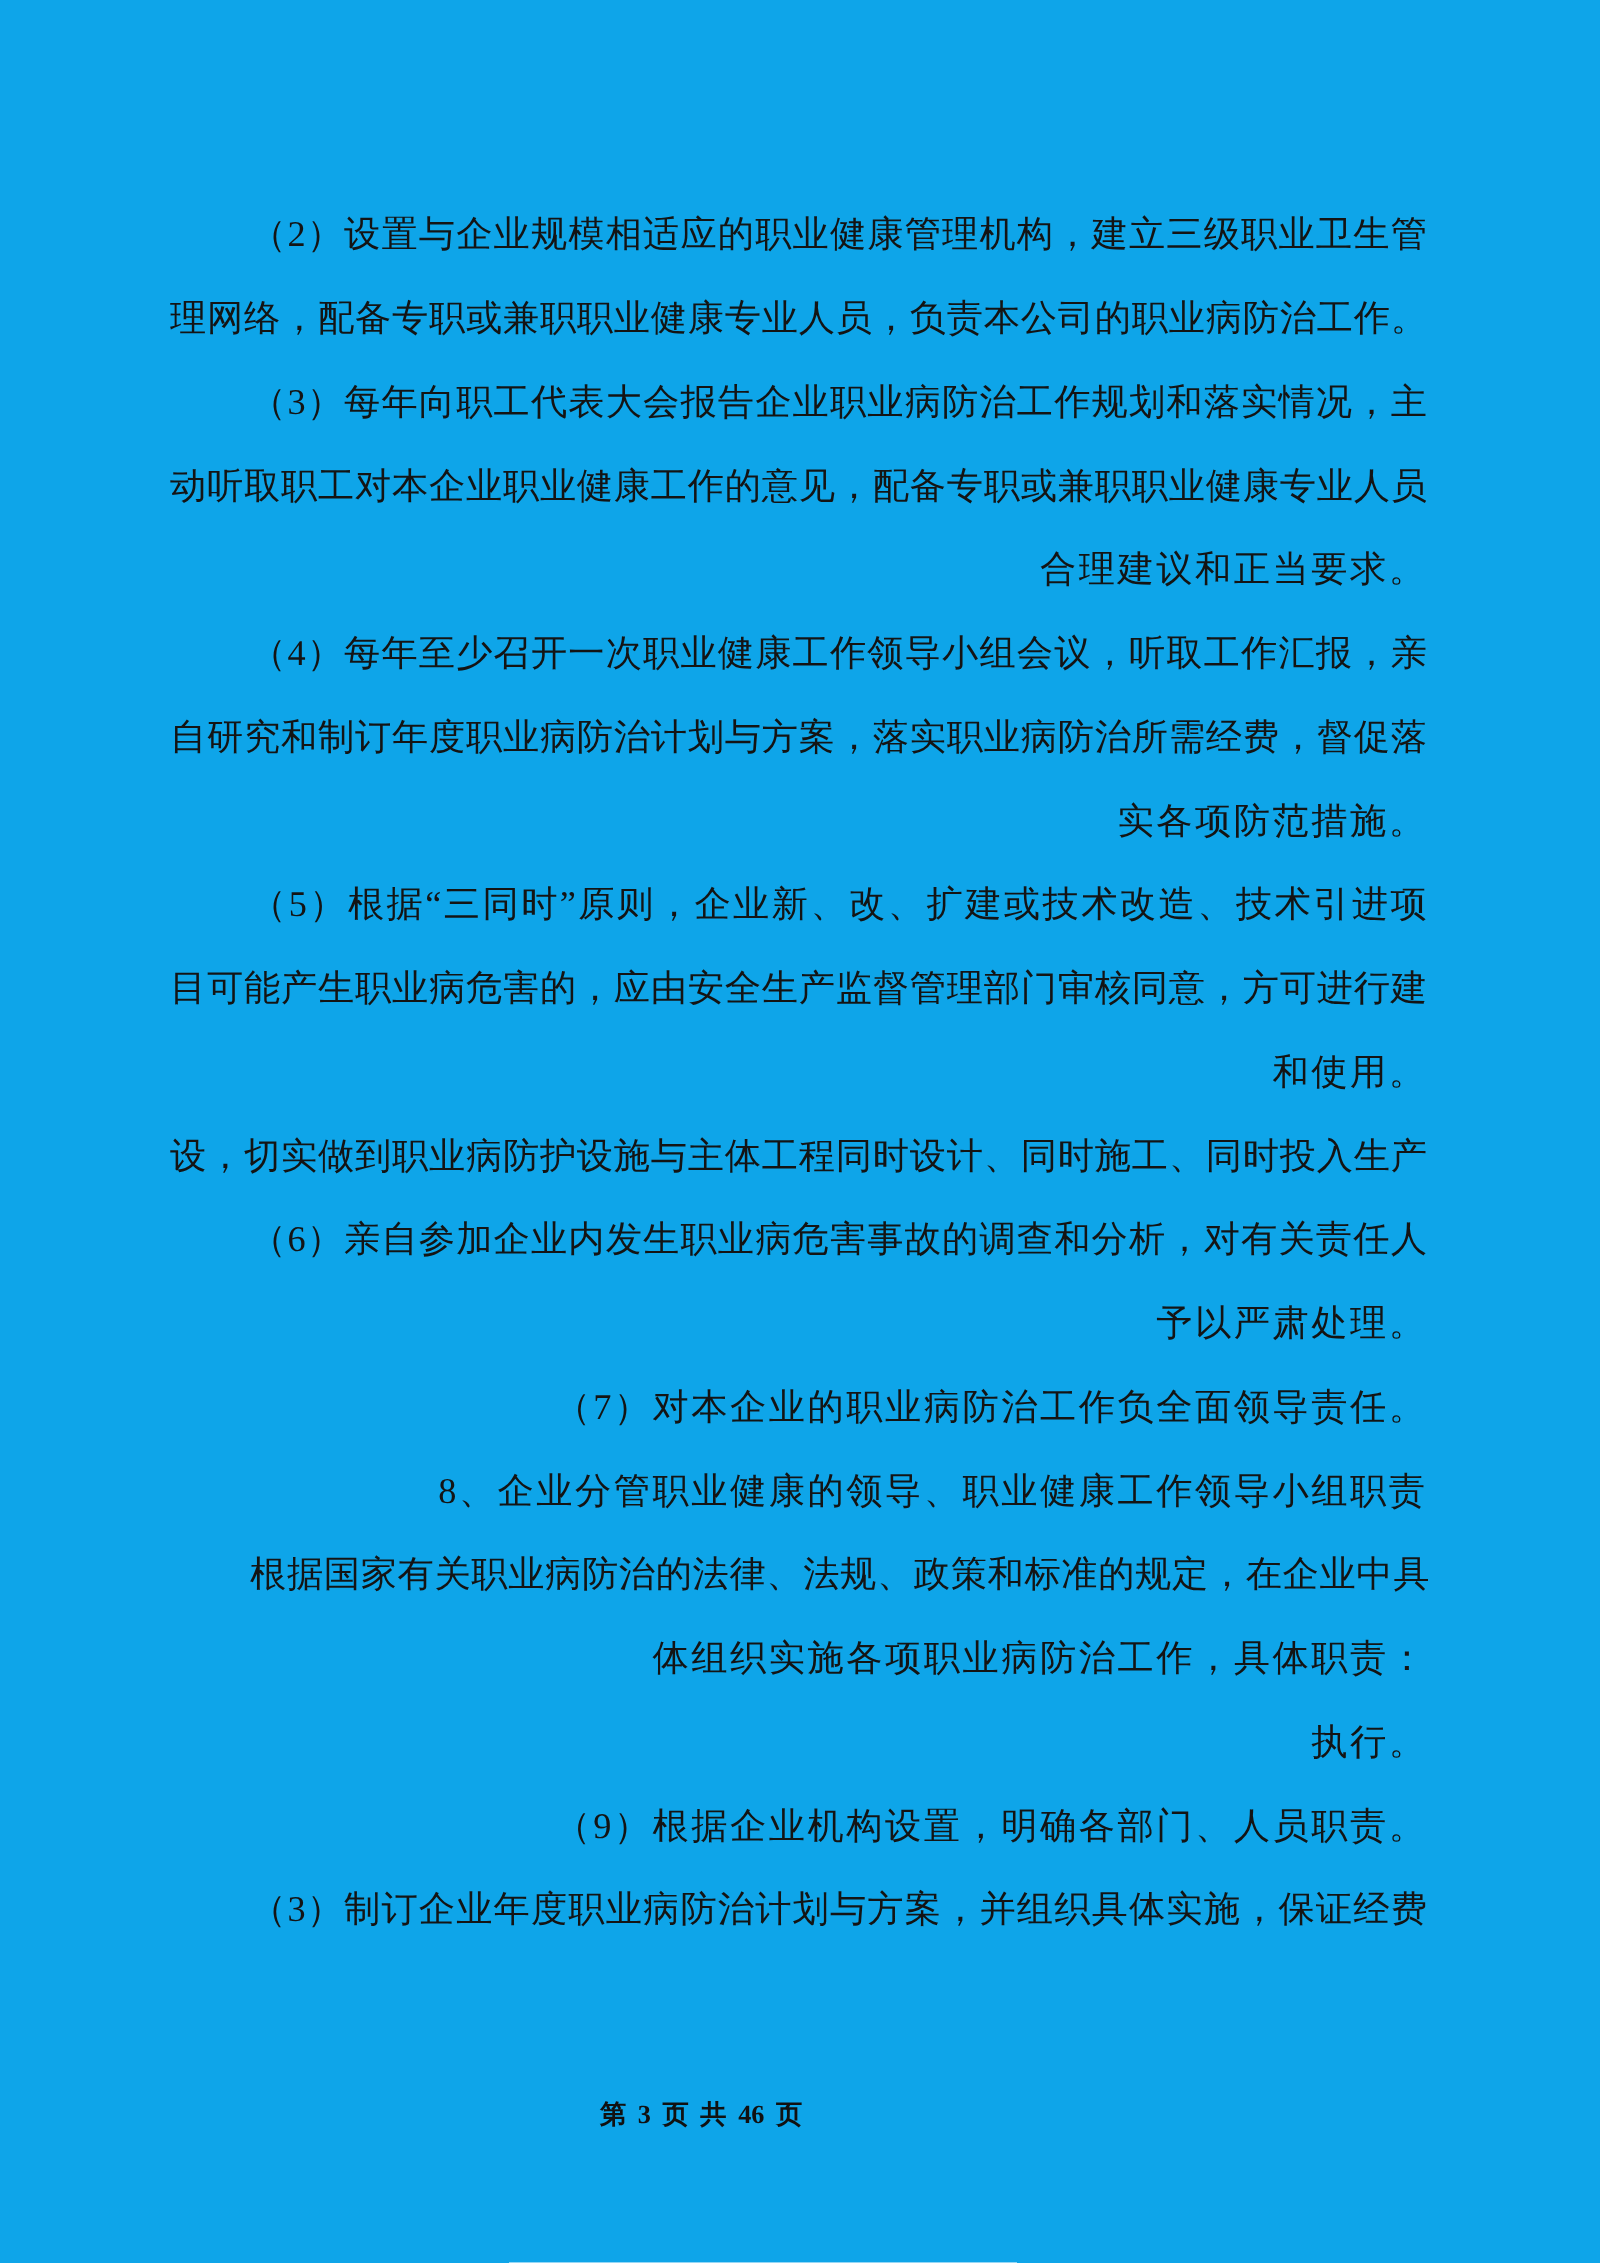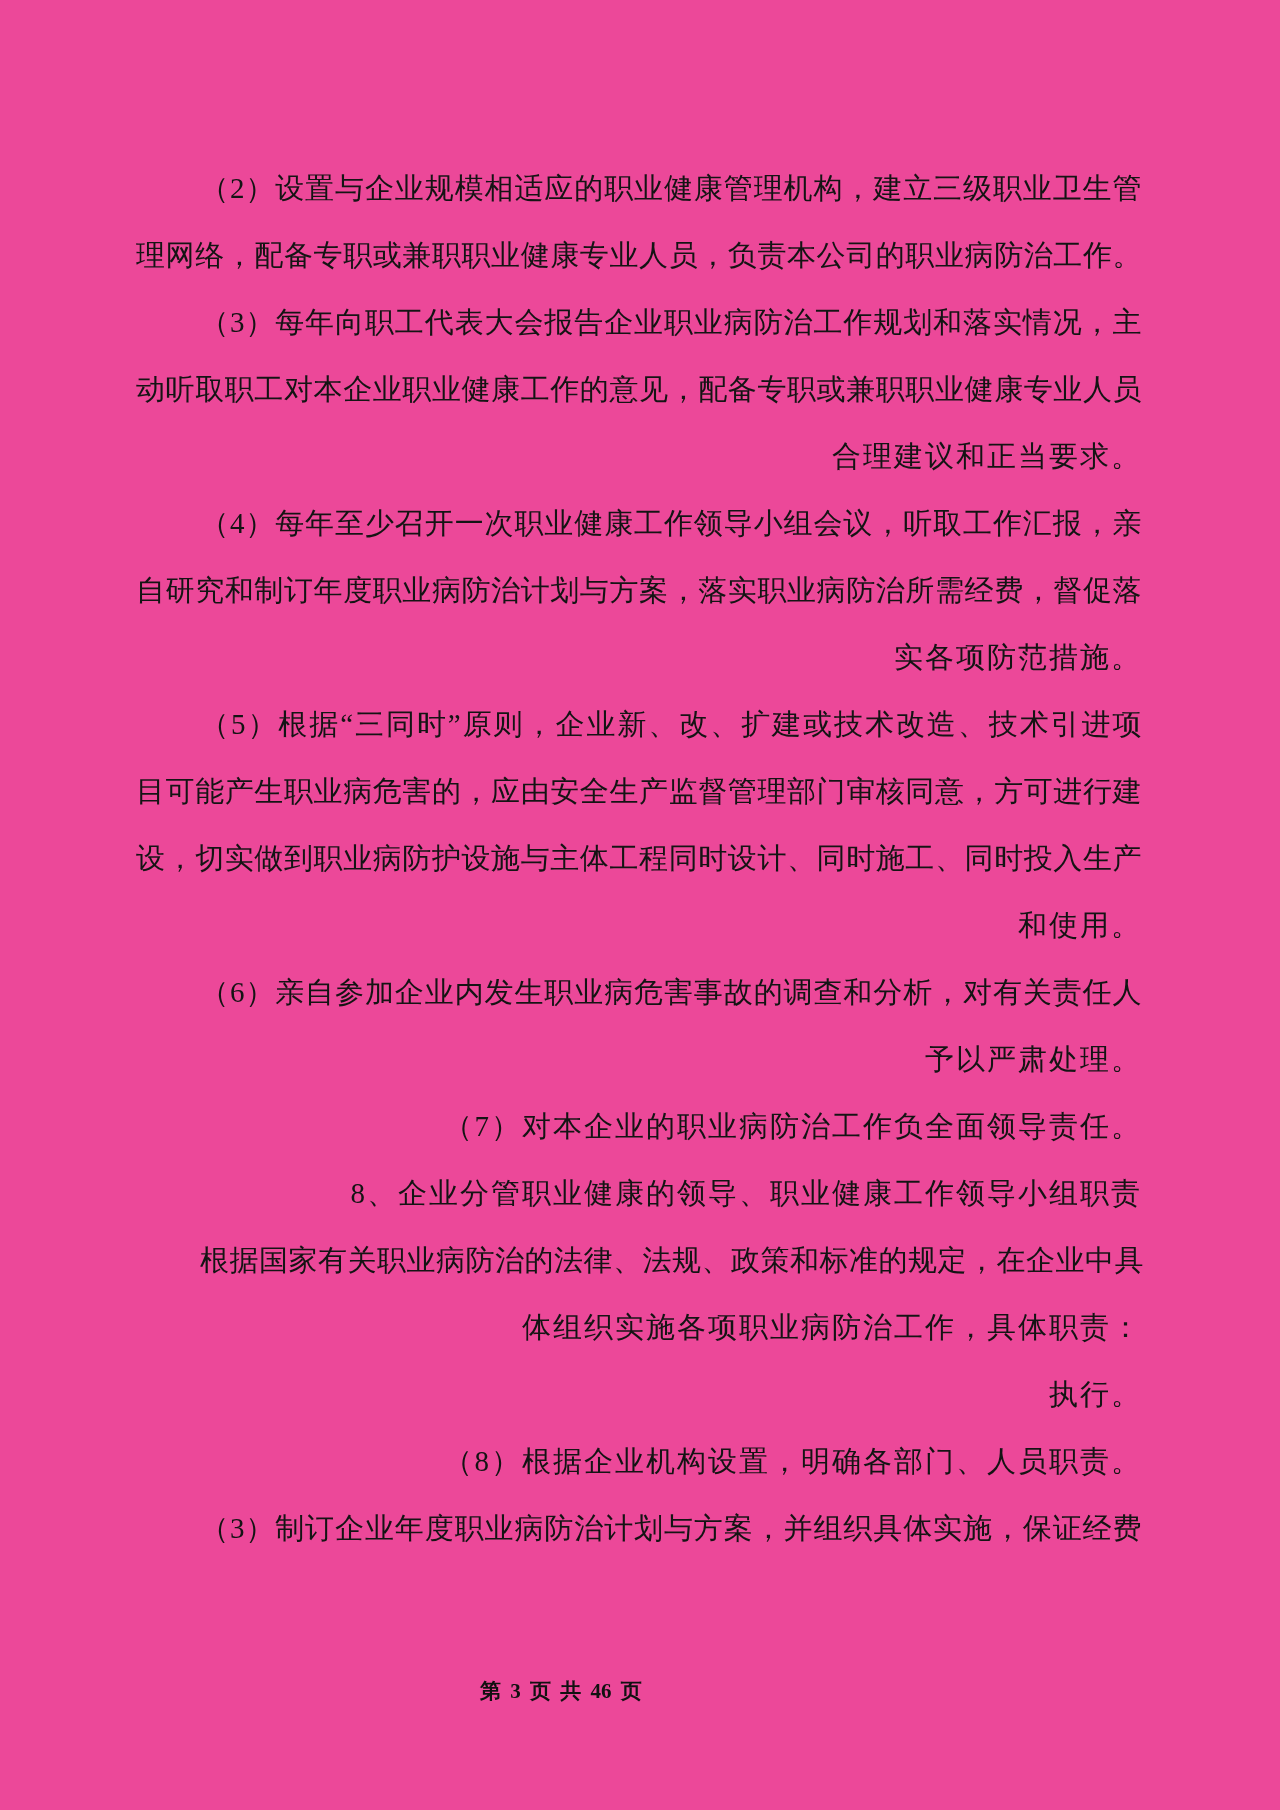--- a/index.html
+++ b/index.html
@@ -4,21 +4,21 @@
 <style>
   html, body {
     margin: 0;
     padding: 0;
     background: #ffffff;
   }
   .page {
     position: relative;
     width: 1280px;
     height: 1810px;
-    background: #ec4899;
+    background: #0ea5e9;
     overflow: hidden;
     font-family: "Liberation Serif", "DejaVu Serif", serif;
     color: #141414;
   }
   .text-block {
     position: absolute;
     top: 155px;
     left: 136px;
     width: 1006px;
   }
@@ -61,27 +61,27 @@
     <div class="line indent full">（2）设置与企业规模相适应的职业健康管理机构，建立三级职业卫生管</div>
     <div class="line full">理网络，配备专职或兼职职业健康专业人员，负责本公司的职业病防治工作。</div>
     <div class="line indent full">（3）每年向职工代表大会报告企业职业病防治工作规划和落实情况，主</div>
     <div class="line full">动听取职工对本企业职业健康工作的意见，配备专职或兼职职业健康专业人员</div>
     <div class="line end">合理建议和正当要求。</div>
     <div class="line indent full">（4）每年至少召开一次职业健康工作领导小组会议，听取工作汇报，亲</div>
     <div class="line full">自研究和制订年度职业病防治计划与方案，落实职业病防治所需经费，督促落</div>
     <div class="line end">实各项防范措施。</div>
     <div class="line indent full">（5）根据“三同时”原则，企业新、改、扩建或技术改造、技术引进项</div>
     <div class="line full">目可能产生职业病危害的，应由安全生产监督管理部门审核同意，方可进行建</div>
+    <div class="line end">和使用。</div>
     <div class="line full">设，切实做到职业病防护设施与主体工程同时设计、同时施工、同时投入生产</div>
-    <div class="line end">和使用。</div>
     <div class="line indent full">（6）亲自参加企业内发生职业病危害事故的调查和分析，对有关责任人</div>
     <div class="line end">予以严肃处理。</div>
     <div class="line indent end">（7）对本企业的职业病防治工作负全面领导责任。</div>
     <div class="line indent end">8、企业分管职业健康的领导、职业健康工作领导小组职责</div>
     <div class="line indent full">根据国家有关职业病防治的法律、法规、政策和标准的规定，在企业中具</div>
     <div class="line end">体组织实施各项职业病防治工作，具体职责：</div>
     <div class="line end">执行。</div>
-    <div class="line indent end">（8）根据企业机构设置，明确各部门、人员职责。</div>
+    <div class="line indent end">（9）根据企业机构设置，明确各部门、人员职责。</div>
     <div class="line indent full">（3）制订企业年度职业病防治计划与方案，并组织具体实施，保证经费</div>
   </div>
 
   <div class="footer">第 3 页 共 46 页</div>
 </div>
 
 </body></html>

